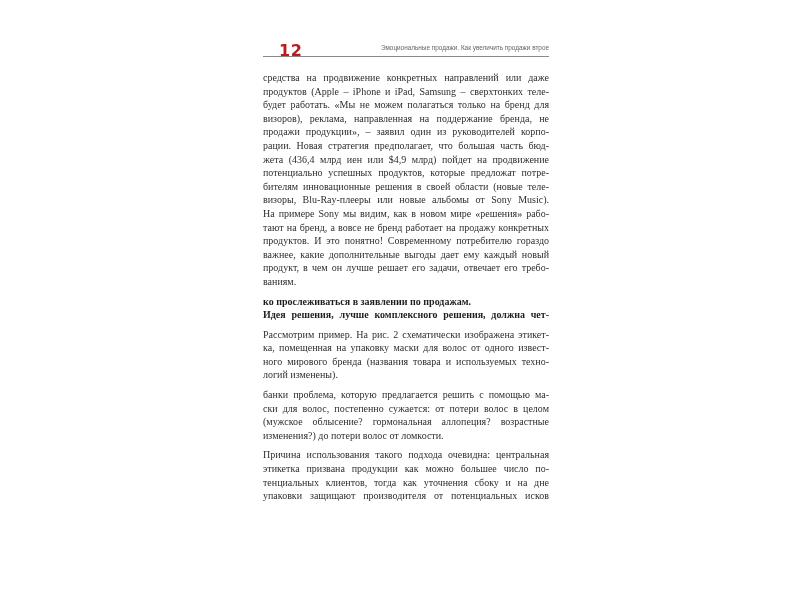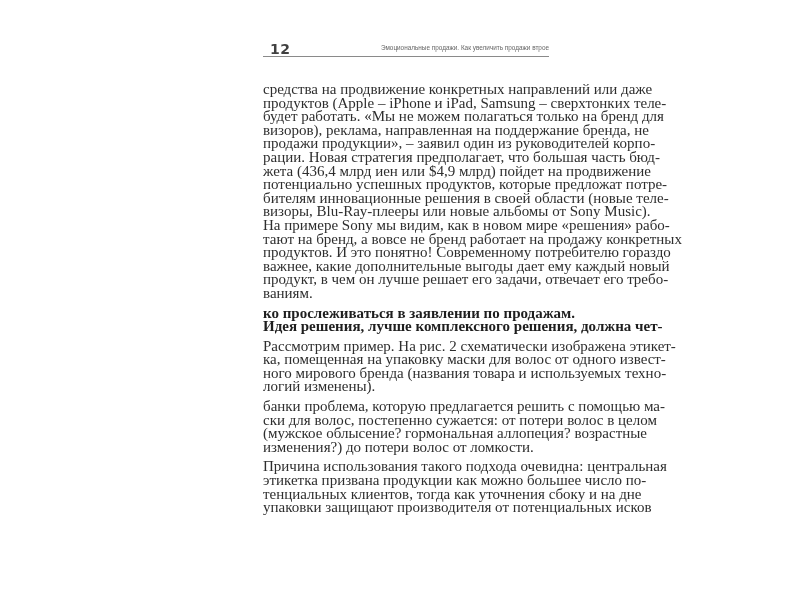--- a/index.html
+++ b/index.html
@@ -1,21 +1,21 @@
 <!DOCTYPE html>
 <html><head>
 <meta charset="utf-8">
 <style>
   html, body { margin:0; padding:0; }
   body { width:800px; height:600px; background:#ffffff; position:relative; overflow:hidden; }
   .page { position:absolute; left:263px; top:40px; width:286px; }
   .header { position:relative; height:16px; border-bottom:1px solid #8a8a8a; }
-  .page-num { position:absolute; left:7px; top:1px; font-family:"DejaVu Sans", sans-serif; font-weight:bold; font-size:14px; color:#404040; letter-spacing:0.5px; }
+  .page-num { position:absolute; left:16px; top:1px; font-family:"DejaVu Sans", sans-serif; font-weight:bold; font-size:16px; color:#b91c1c; letter-spacing:0.5px; }
   .running-title { position:absolute; right:0; top:4px; font-family:"Liberation Sans", sans-serif; font-size:6.4px; color:#666; white-space:nowrap; }
-  .body { margin-top:26px; font-family:"Liberation Serif", serif; font-size:15px; line-height:13.6px; color:#2e2e2e; }
+  .body { margin-top:14px; font-family:"Liberation Serif", serif; font-size:10px; line-height:13.6px; color:#2e2e2e; }
   .para { margin:0 0 6px 0; }
   .line { display:block; white-space:nowrap; text-align:justify; text-align-last:justify; }
   .line.last { text-align-last:left; }
   .para.bold .line { font-weight:bold; color:#1e1e1e; }
 </style>
 </head>
 <body>
 
 <div class="page">
   <div class="header">

